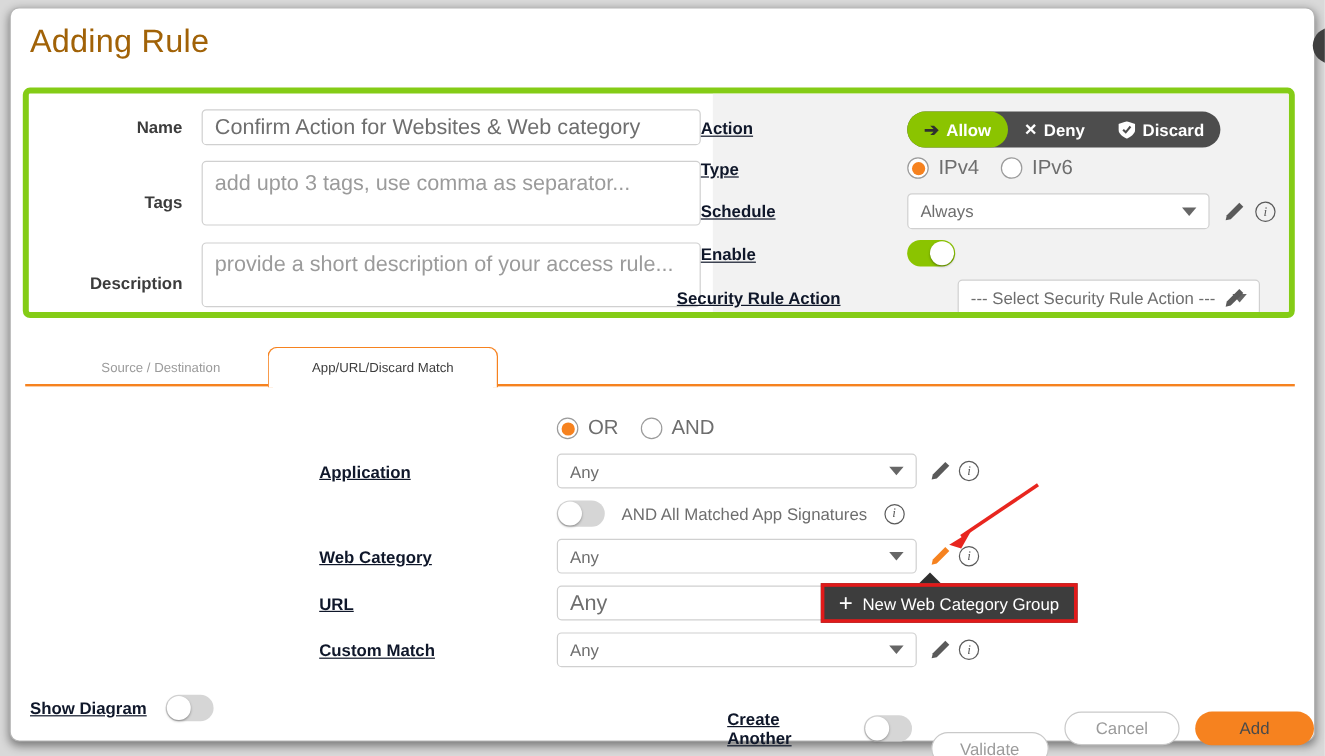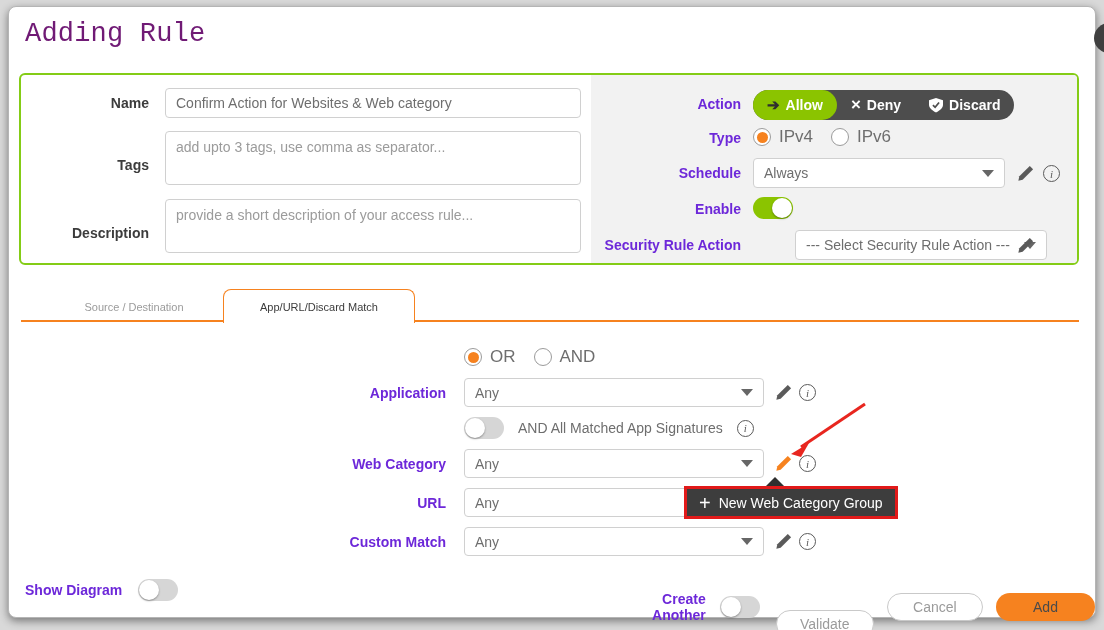--- a/index.html
+++ b/index.html
@@ -1,28 +1,28 @@
 <!DOCTYPE html>
 <html><head>
 <meta charset="utf-8">
 <style>
   * { margin:0; padding:0; box-sizing:border-box; }
   html,body { width:1104px; height:630px; overflow:hidden; }
   body { background:#d9d9d9; font-family:"Liberation Sans", sans-serif; position:relative; }
   .dialog { position:absolute; left:8px; top:6px; width:1088px; height:612px; background:#fff;
             border:1px solid #b5b5b5; border-radius:8px; box-shadow:0 3px 8px rgba(0,0,0,.45); }
   .abs { position:absolute; }
-  .page-title { font-size:27px; color:#701a75; font-weight:400; letter-spacing:.2px;font-family:Liberation Mono, monospace; }
+  .page-title { font-size:27px; color:#a16207; font-weight:400; letter-spacing:.2px; }
   .close-btn { width:30px; height:30px; border-radius:50%; background:#3f3f3f; color:#fff;
                font-size:17px; display:flex; align-items:center; justify-content:center; cursor:pointer; }
-  .hdr-box { border:2px solid #84cc16; border-radius:6px; background:#fff; overflow:hidden; }
+  .hdr-box { border:5px solid #84cc16; border-radius:6px; background:#fff; overflow:hidden; }
   .hdr-gray { position:absolute; left:570px; top:0; right:0; bottom:0; background:#f2f2f2; }
   .lbl { font-size:14px; font-weight:700; color:#3c3c3c; text-align:right; }
   .field { border:1px solid #d0d0d0; border-radius:4px; background:#fff; color:#6e6e6e;
-           font-size:14px; font-family:"Liberation Sans",sans-serif; padding:0 10px; outline:none; }
+           font-size:18px; font-family:"Liberation Sans",sans-serif; padding:0 10px; outline:none; }
   textarea.field { resize:none; padding-top:7px; }
   .field::placeholder { color:#9b9b9b; }
   .dropdown { border:1px solid #d0d0d0; border-radius:4px; background:#fff; display:flex;
               align-items:center; padding:0 10px; color:#6e6e6e; font-size:14px; cursor:pointer; }
   .dropdown .val { flex:1; white-space:nowrap; overflow:hidden; }
   .chev { width:0; height:0; border-left:6px solid transparent; border-right:6px solid transparent;
           border-top:7px solid #666; margin-left:8px; flex:none; }
   .pencil { width:19px; height:19px; color:#5a5a5a; cursor:pointer; }
   .pencil.orange { color:#f6821f; }
   .info { width:17px; height:17px; border:1px solid #5a5a5a; border-radius:50%; color:#5a5a5a;
@@ -56,21 +56,21 @@
   .pill { height:28px; border-radius:14px; display:flex; align-items:center; justify-content:center;
           font-size:14px; cursor:pointer; }
   .pill.ghost { border:1px solid #c9c9c9; color:#9b9b9b; background:#fff; }
   .pill.primary { background:#f6821f; color:#4a4a4a; font-weight:400; }
   
   .tip { background:#3d3d3d; border:3px solid #e11a1a; color:#fff; font-size:14px; display:flex;
          align-items:center; gap:8px; padding:0 12px; height:33px; z-index:5; }
   .tip .plus { font-size:20px; font-weight:400; line-height:1; }
   .tip-caret { width:0; height:0; border-left:9px solid transparent; border-right:9px solid transparent;
                border-bottom:9px solid #2f2f2f; z-index:5; }
-  .row-lbl { font-size:14px; font-weight:700; color:#6d28d9; text-align:right; }
+  .row-lbl { font-size:14px; font-weight:700; color:#0f172a; text-align:left;text-decoration:underline; }
   .toggle-lbl { font-size:14px; color:#6e6e6e; }
 </style>
 </head>
 <body>
 
 <div class="dialog">
 
   <div class="abs page-title" style="left:16px; top:12px;">Adding Rule</div>
   <div class="abs close-btn" style="left:1085px; top:16px;">
     

